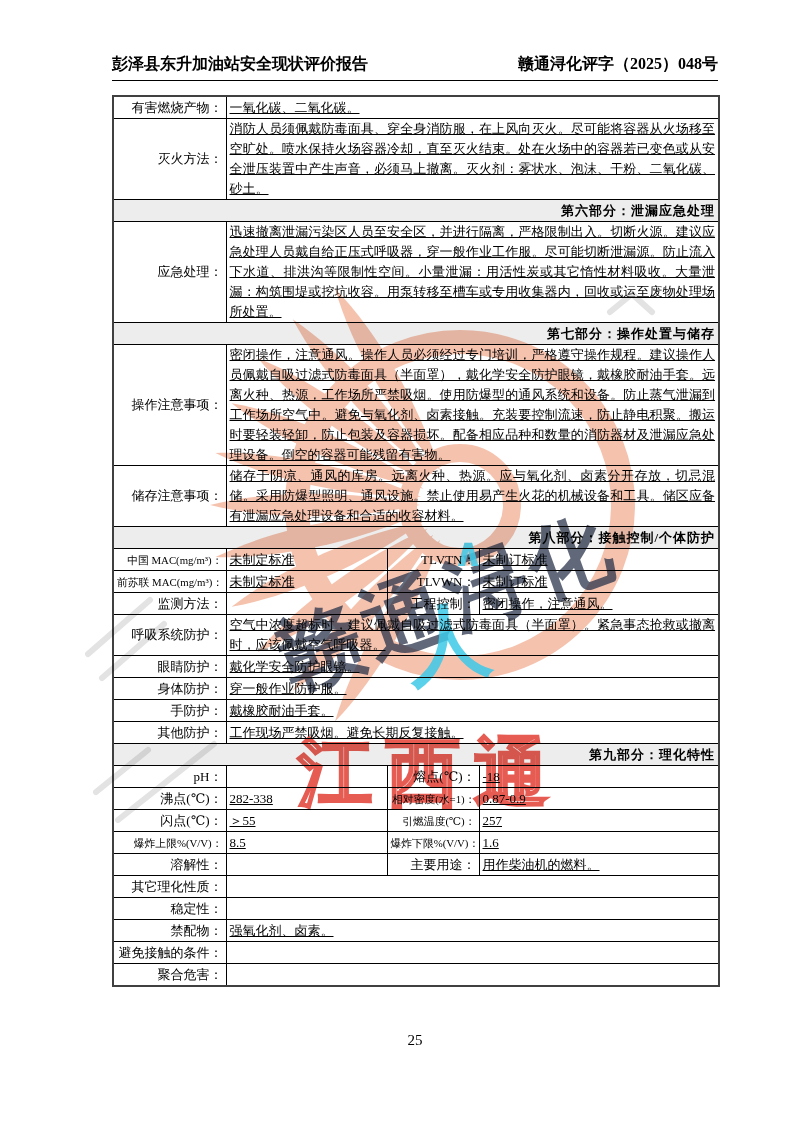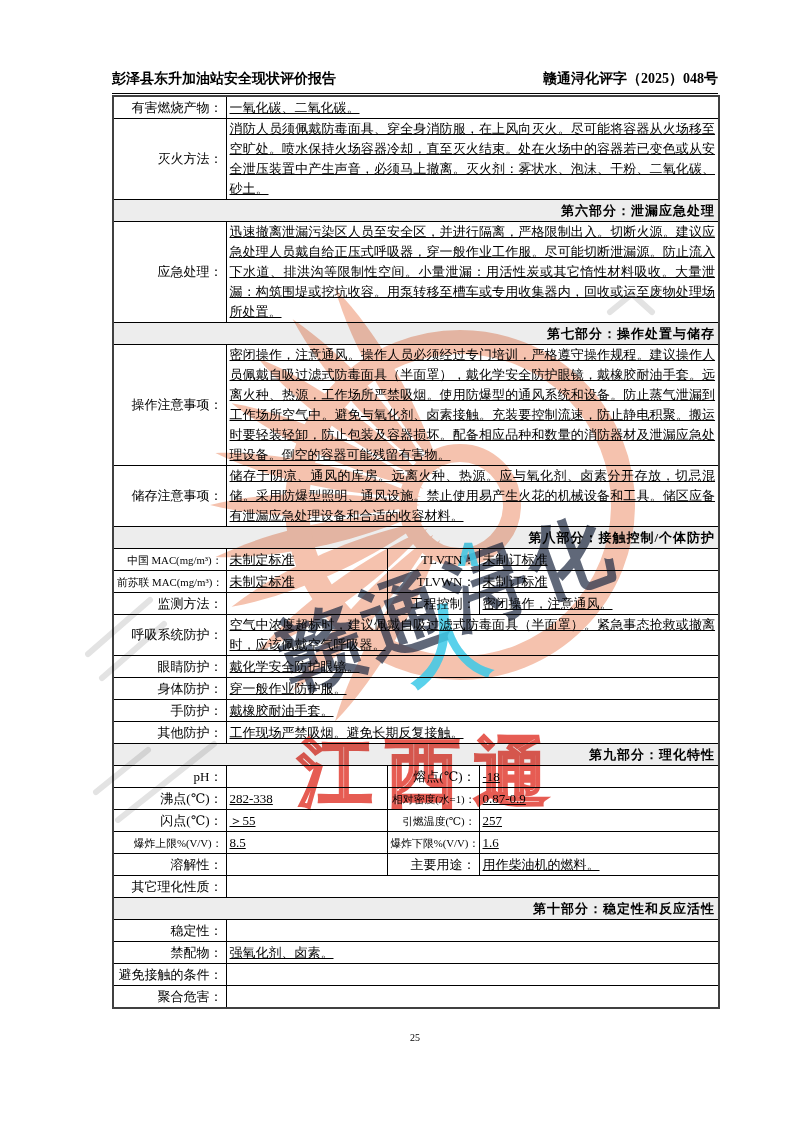--- a/index.html
+++ b/index.html
@@ -1,29 +1,29 @@
 <!DOCTYPE html>
 <html><head>
 <meta charset="utf-8">
 <style>
   html,body{margin:0;padding:0;background:#888;}
   .page{position:relative;width:793px;height:1122px;background:#ffffff;overflow:hidden;
         font-family:"Liberation Serif","DejaVu Serif",serif;color:#000;margin:0 auto;}
-  .hdr{position:absolute;left:112px;top:70px;width:606px;display:flex;justify-content:space-between;
-       align-items:flex-end;font-size:14px;font-weight:bold;padding-bottom:5px;border-bottom:1.5px solid #000;}
+  .hdr{position:absolute;left:112px;top:54px;width:606px;display:flex;justify-content:space-between;
+       align-items:flex-end;font-size:16px;font-weight:bold;padding-bottom:5px;border-bottom:1.5px solid #000;}
   .hdr span{white-space:nowrap;}
   table.msds{position:absolute;left:112px;top:95px;width:606px;border-collapse:collapse;
              table-layout:fixed;border:2px solid #404040;}
   table.msds td{border:1px solid #000;font-size:13px;line-height:20px;padding:0 3px;
                 vertical-align:middle;height:21px;word-break:break-all;overflow:hidden;}
   td.lbl{text-align:right;white-space:nowrap;padding-right:3px;}
   td.lbl.sm{font-size:10.8px;margin-left:32px;}
   td.val{text-align:justify;text-decoration:underline;}
   td.sec{text-align:right;font-weight:bold;background:#ededed;font-size:14px;letter-spacing:1px;}
-  .footer{position:absolute;left:112px;top:1032px;width:606px;text-align:center;font-size:10px;}
+  .footer{position:absolute;left:112px;top:1032px;width:606px;text-align:center;font-size:15px;}
   svg.wm{position:absolute;left:0;top:0;width:793px;height:1122px;pointer-events:none;mix-blend-mode:multiply;}
 </style>
 </head>
 <body>
 
 <div class="page">
 
   <div class="hdr">
     <span>彭泽县东升加油站安全现状评价报告</span>
     <span>赣通浔化评字（2025）048号</span>
@@ -133,23 +133,20 @@
         </tr>
         <tr>
           <td class="lbl">溶解性：</td>
           <td class="val"></td>
           <td class="lbl">主要用途：</td>
           <td class="val">用作柴油机的燃料。</td>
         </tr>
         <tr>
           <td class="lbl">其它理化性质：</td>
           <td class="val" colspan="3"></td>
-        </tr>
-        <tr>
-          <td class="sec" colspan="4">第十部分：稳定性和反应活性</td>
         </tr>
         <tr>
           <td class="lbl">稳定性：</td>
           <td class="val" colspan="3"></td>
         </tr>
         <tr>
           <td class="lbl">禁配物：</td>
           <td class="val" colspan="3">强氧化剂、卤素。</td>
         </tr>
         <tr>

